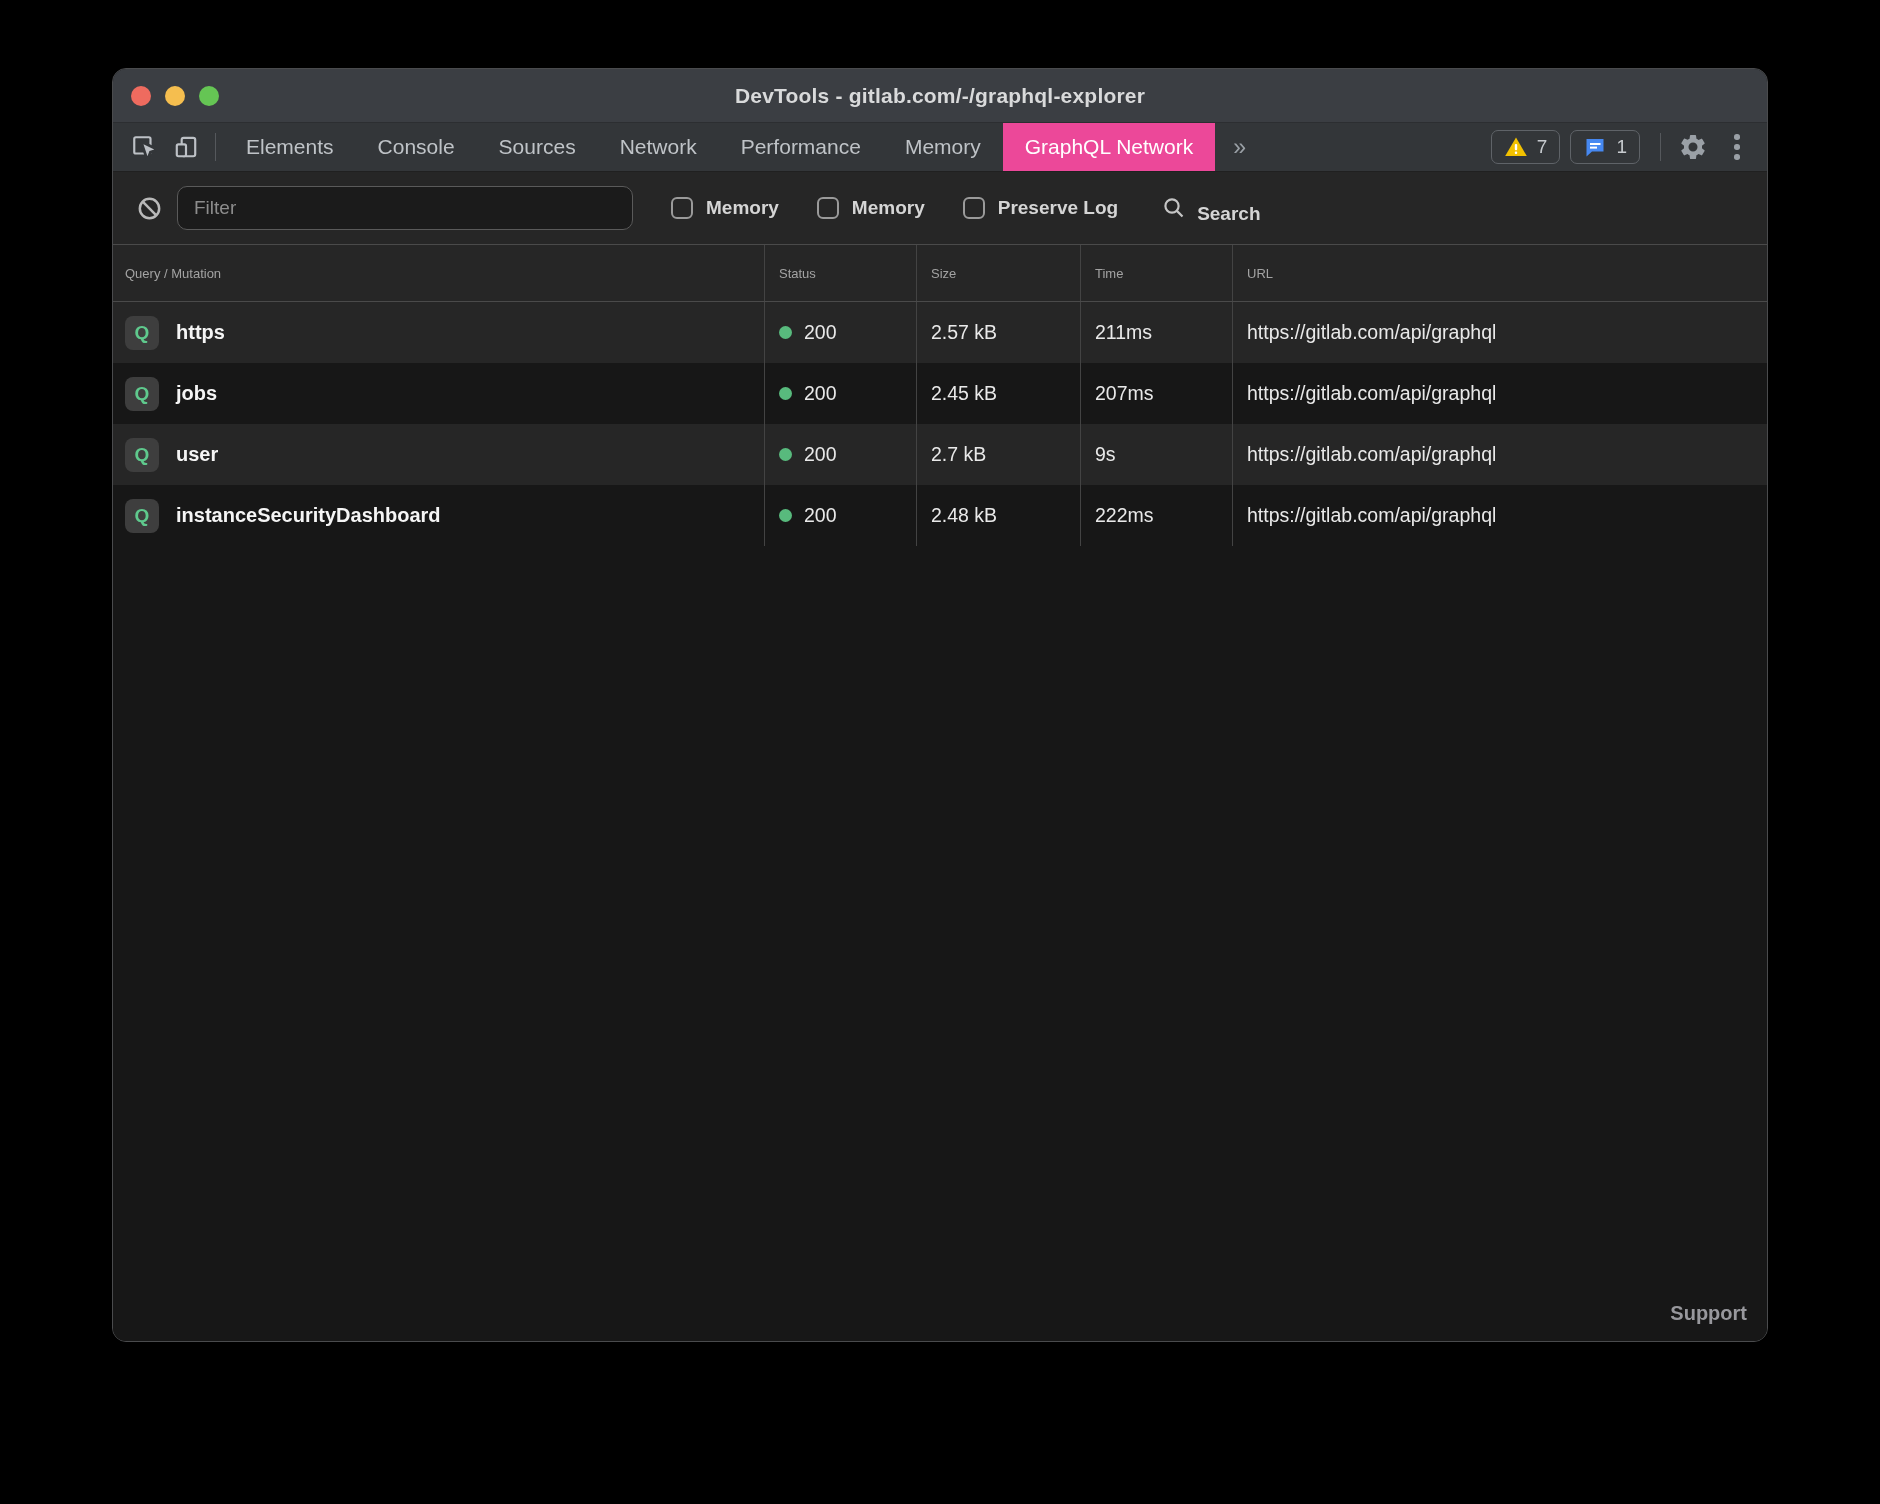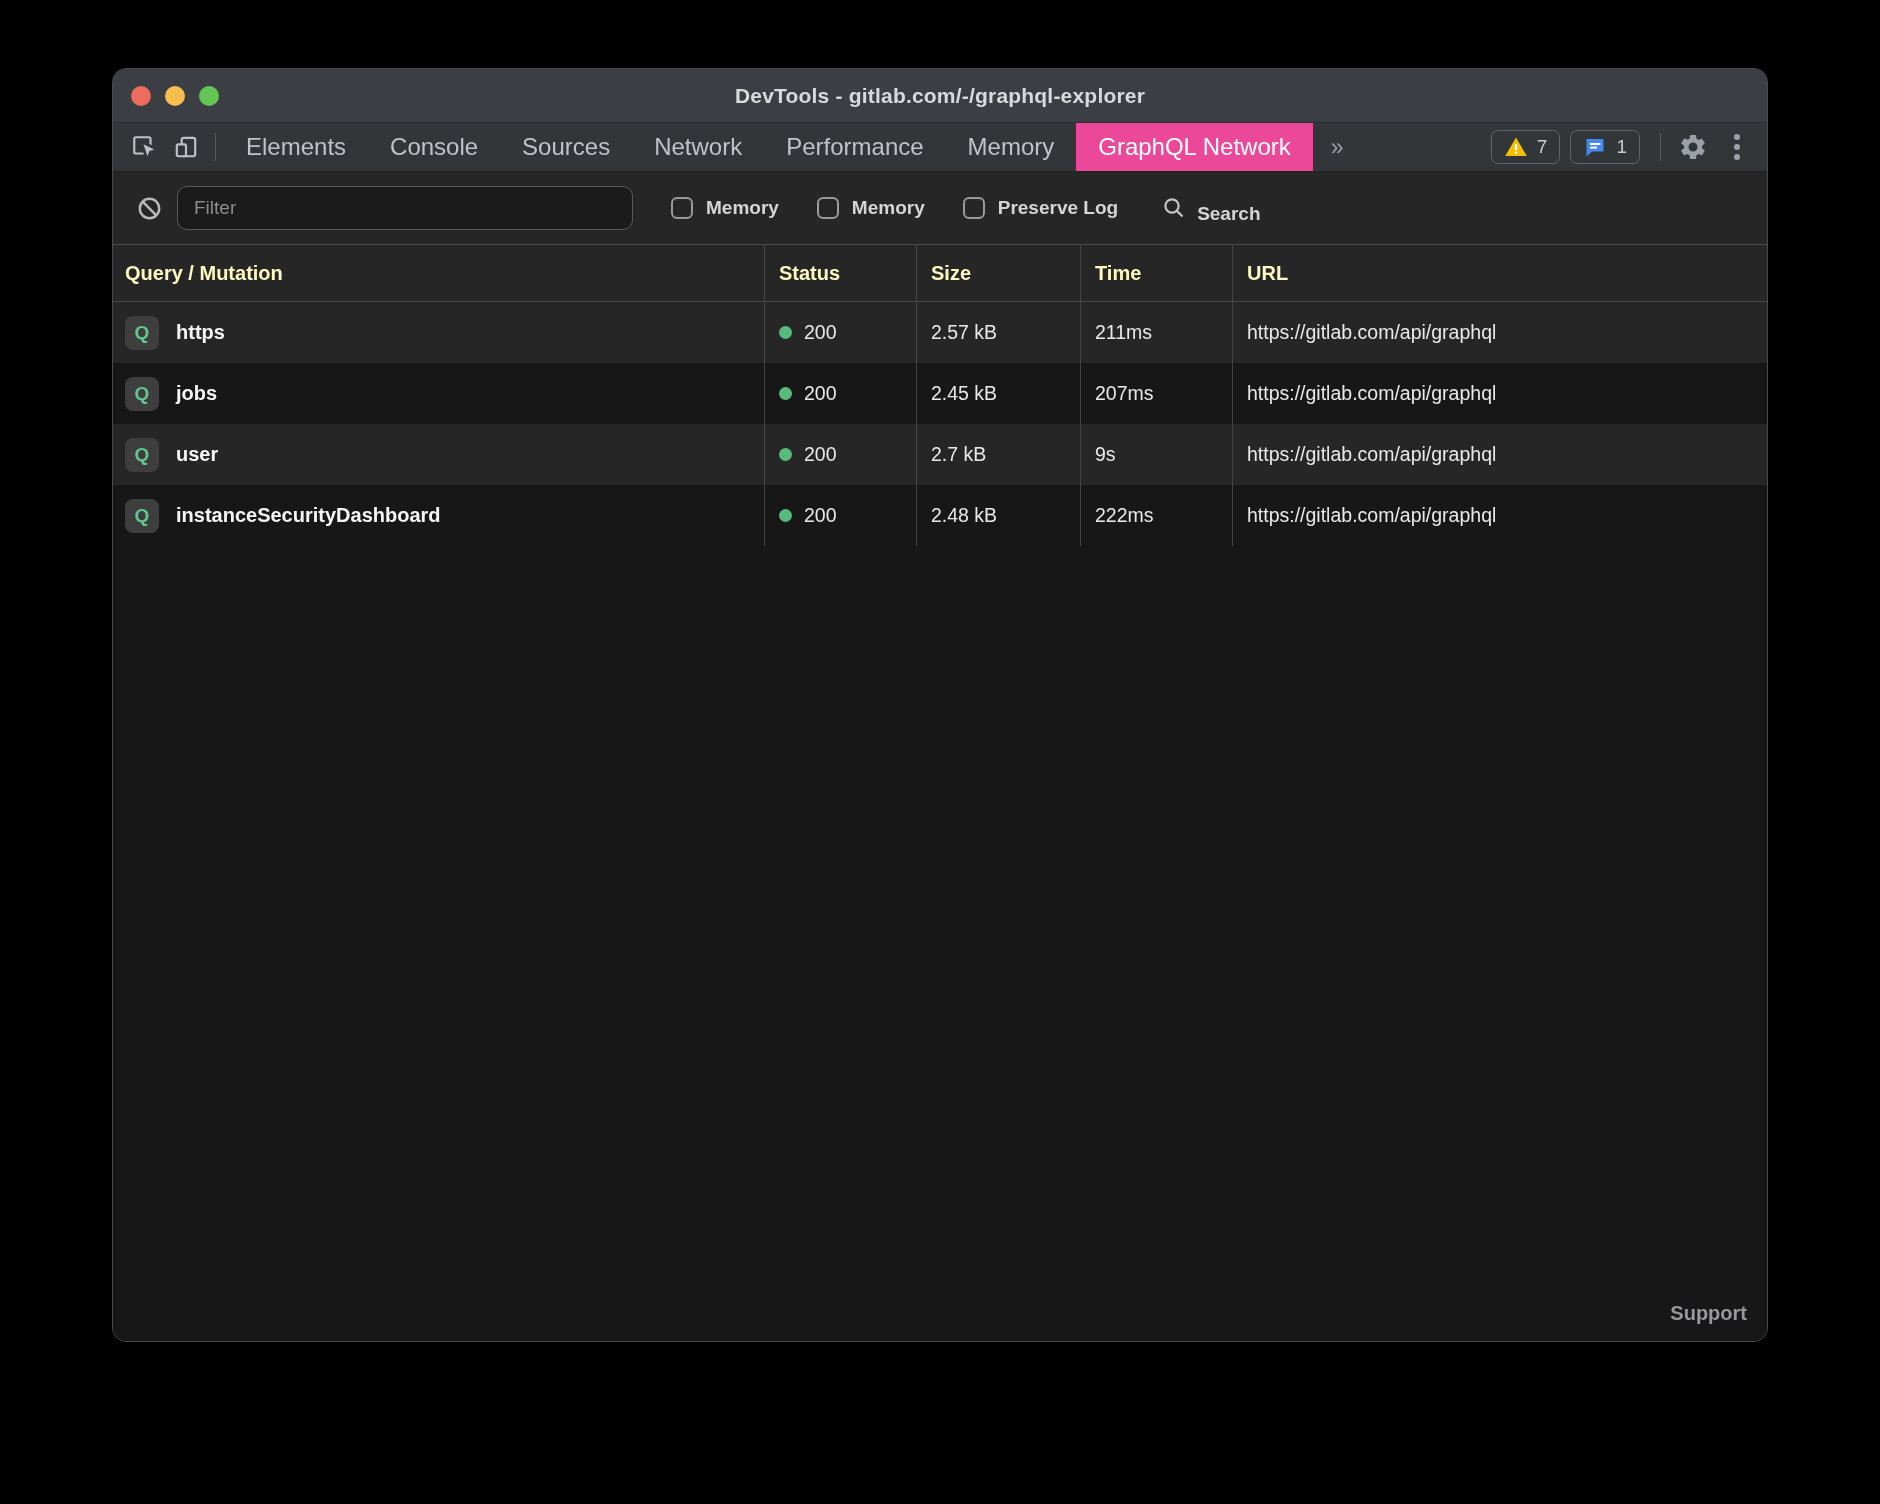--- a/index.html
+++ b/index.html
@@ -28,21 +28,21 @@
 
   
   .tabbar {
     height:48px; flex:0 0 48px; background:#333639;
     display:flex; align-items:stretch; padding-left:10px;
   }
   .iconbtn { width:42px; display:flex; align-items:center; justify-content:center;
              background:none; border:none; cursor:pointer; }
   .vdiv  { width:1px; height:28px; background:#55585c; align-self:center; margin:0 8px; }
   .vdiv2 { width:1px; height:28px; background:#55585c; align-self:center; margin:0 10px; }
-  .tab { display:flex; align-items:center; padding:0 22px; font-size:24px;
+  .tab { display:flex; align-items:center; padding:0 22px; font-size:21px;
          color:#bfc3c7; cursor:pointer; white-space:nowrap; }
   .tab.active { background:#ec4899; color:#fff; }
   .tab-more { display:flex; align-items:center; padding:0 18px; color:#9aa0a6;
               font-size:23px; cursor:pointer; }
   .tabbar-spacer { flex:1; }
   .badge { display:flex; align-items:center; gap:9px; border:1px solid #5f6368;
            border-radius:7px; height:34px; padding:0 12px; align-self:center;
            margin-right:10px; cursor:pointer; background:none; }
   .badge .count { color:#c7cbcf; font-size:19px; }
   .gearbtn,.dotsbtn { background:none; border:none; align-self:center;
@@ -73,21 +73,21 @@
   .cbgroup label { color:#d5d5d5; font-size:19px; font-weight:600;
                    margin-left:13px; cursor:pointer; }
   .searchgroup { display:flex; align-items:center; margin-left:44px; cursor:pointer; }
   .searchgroup span { color:#d5d5d5; font-size:19px; font-weight:600; margin-left:11px;margin-top:11px; }
 
   
   .grid { width:100%; }
   .trow { display:grid; grid-template-columns:652px 152px 164px 152px 1fr; }
   .thead { background:#262626; border-top:1px solid #4a4a4a;
            border-bottom:1px solid #4a4a4a; height:58px; }
-  .thead .cell { color:#fef9c3; font-weight:bold; font-size:20px; }
+  .thead .cell { color:#a3a3a3; font-weight:normal; font-size:13px; }
   .cell { display:flex; align-items:center; padding-left:14px;
           border-right:1px solid #434343; overflow:hidden; white-space:nowrap; }
   .cell:last-child { border-right:none; }
   .thead .cell.qcol { padding-left:12px; }
   .drow { height:61px; }
   .drow.odd  { background:#262626; }
   .drow.even { background:#171717; }
   .drow .cell { color:#e9e9e9; font-size:19.5px; }
   .qbadge { width:34px; height:34px; border-radius:8px; background:#3e3e3e;
             display:flex; align-items:center; justify-content:center;

